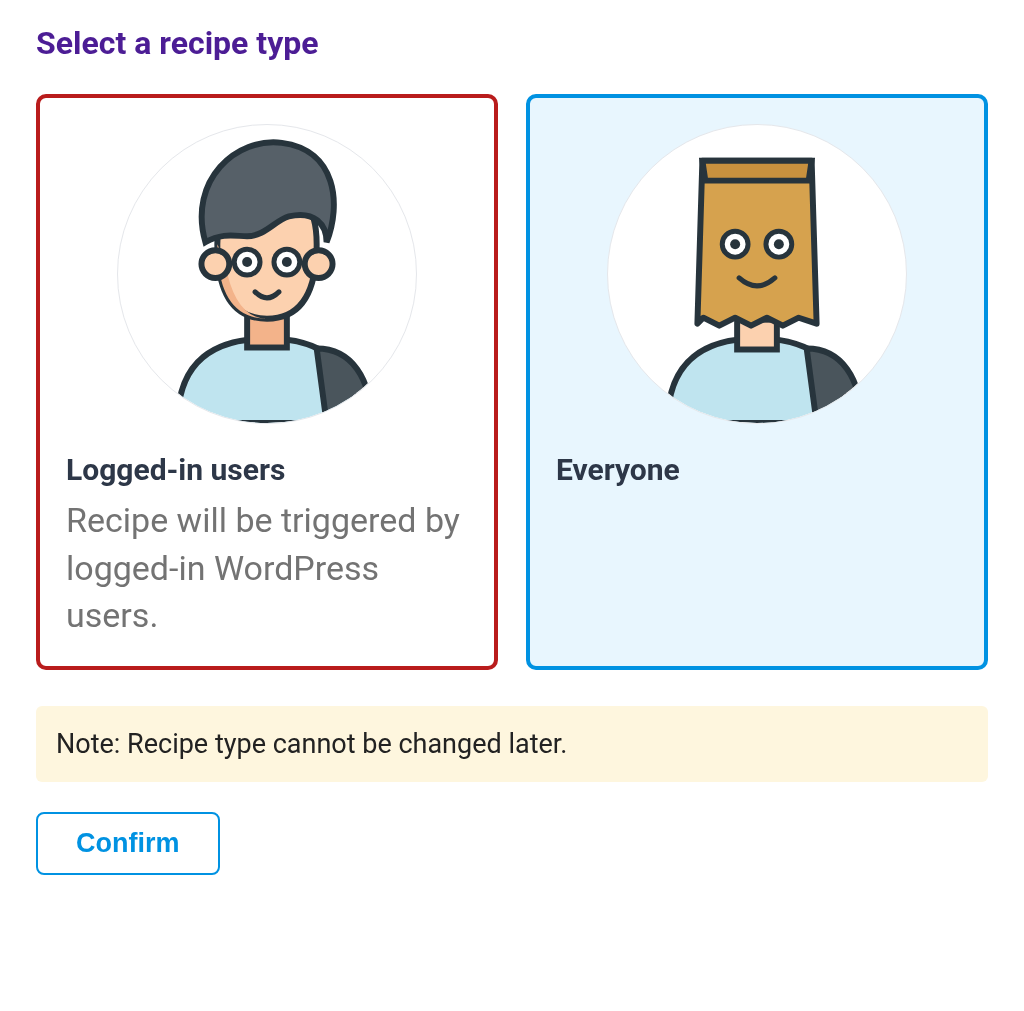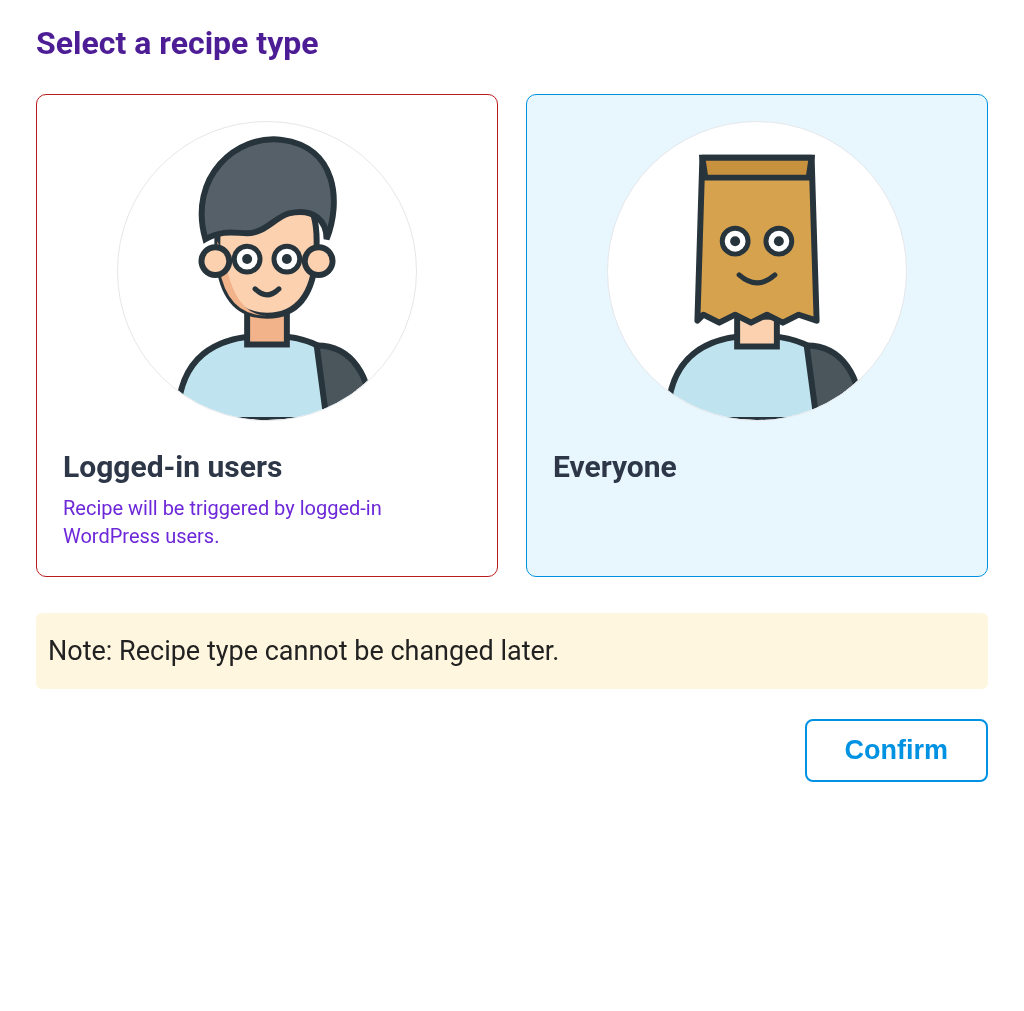--- a/index.html
+++ b/index.html
@@ -17,21 +17,21 @@
       margin-bottom: 32px;
     }
     .cards {
       display: flex;
       gap: 28px;
       margin-bottom: 36px;
       align-items: stretch;
     }
     .card {
       flex: 1 1 0;
-      border: 1px solid #b91c1c;
+      border: 4px solid #b91c1c;
       border-radius: 10px;
       padding: 26px;
       display: flex;
       flex-direction: column;
       align-items: center;
       background: #ffffff;
       cursor: pointer;
     }
     .card.selected {
       border-color: #0092e2;
@@ -53,35 +53,34 @@
       display: block;
     }
     .card-body { width: 100%; }
     .card-title {
       font-size: 30px;
       font-weight: 700;
       color: #2d3748;
       margin-bottom: 10px;
     }
     .card-desc {
-      font-size: 20px;
+      font-size: 34px;
       line-height: 1.4;
-      color: #6d28d9;
+      color: #737373;
     }
     .note {
       background: #fef6de;
       border-radius: 6px;
-      padding: 22px 12px;
+      padding: 22px 20px;
       font-size: 27px;
       color: #222222;
       margin-bottom: 30px;
     }
     .actions {
       display: flex;
-      justify-content: flex-end;
     }
     .confirm-btn {
       background: #ffffff;
       border: 2px solid #0092e2;
       color: #0092e2;
       font-size: 27px;
       font-weight: 600;
       padding: 14px 38px;
       border-radius: 8px;
       cursor: pointer;

